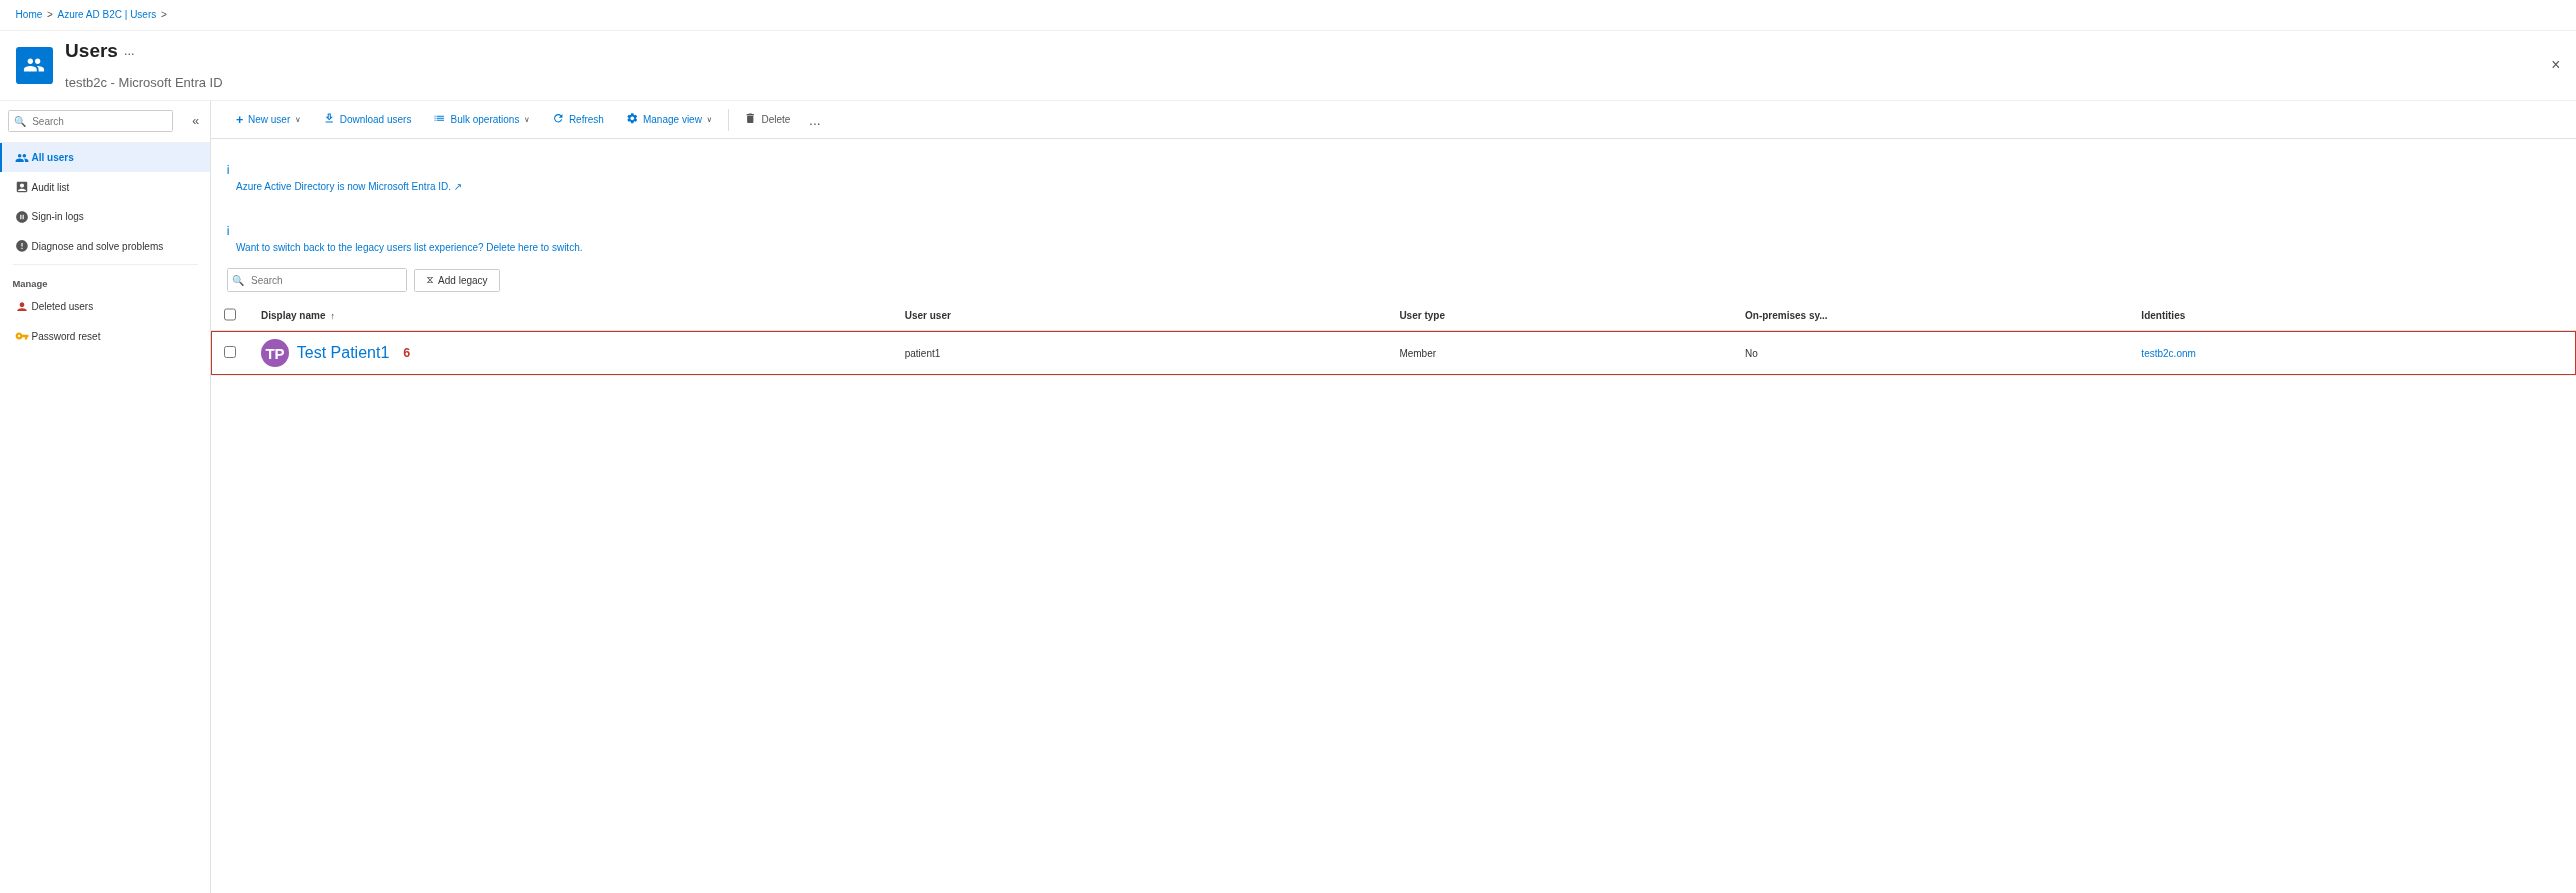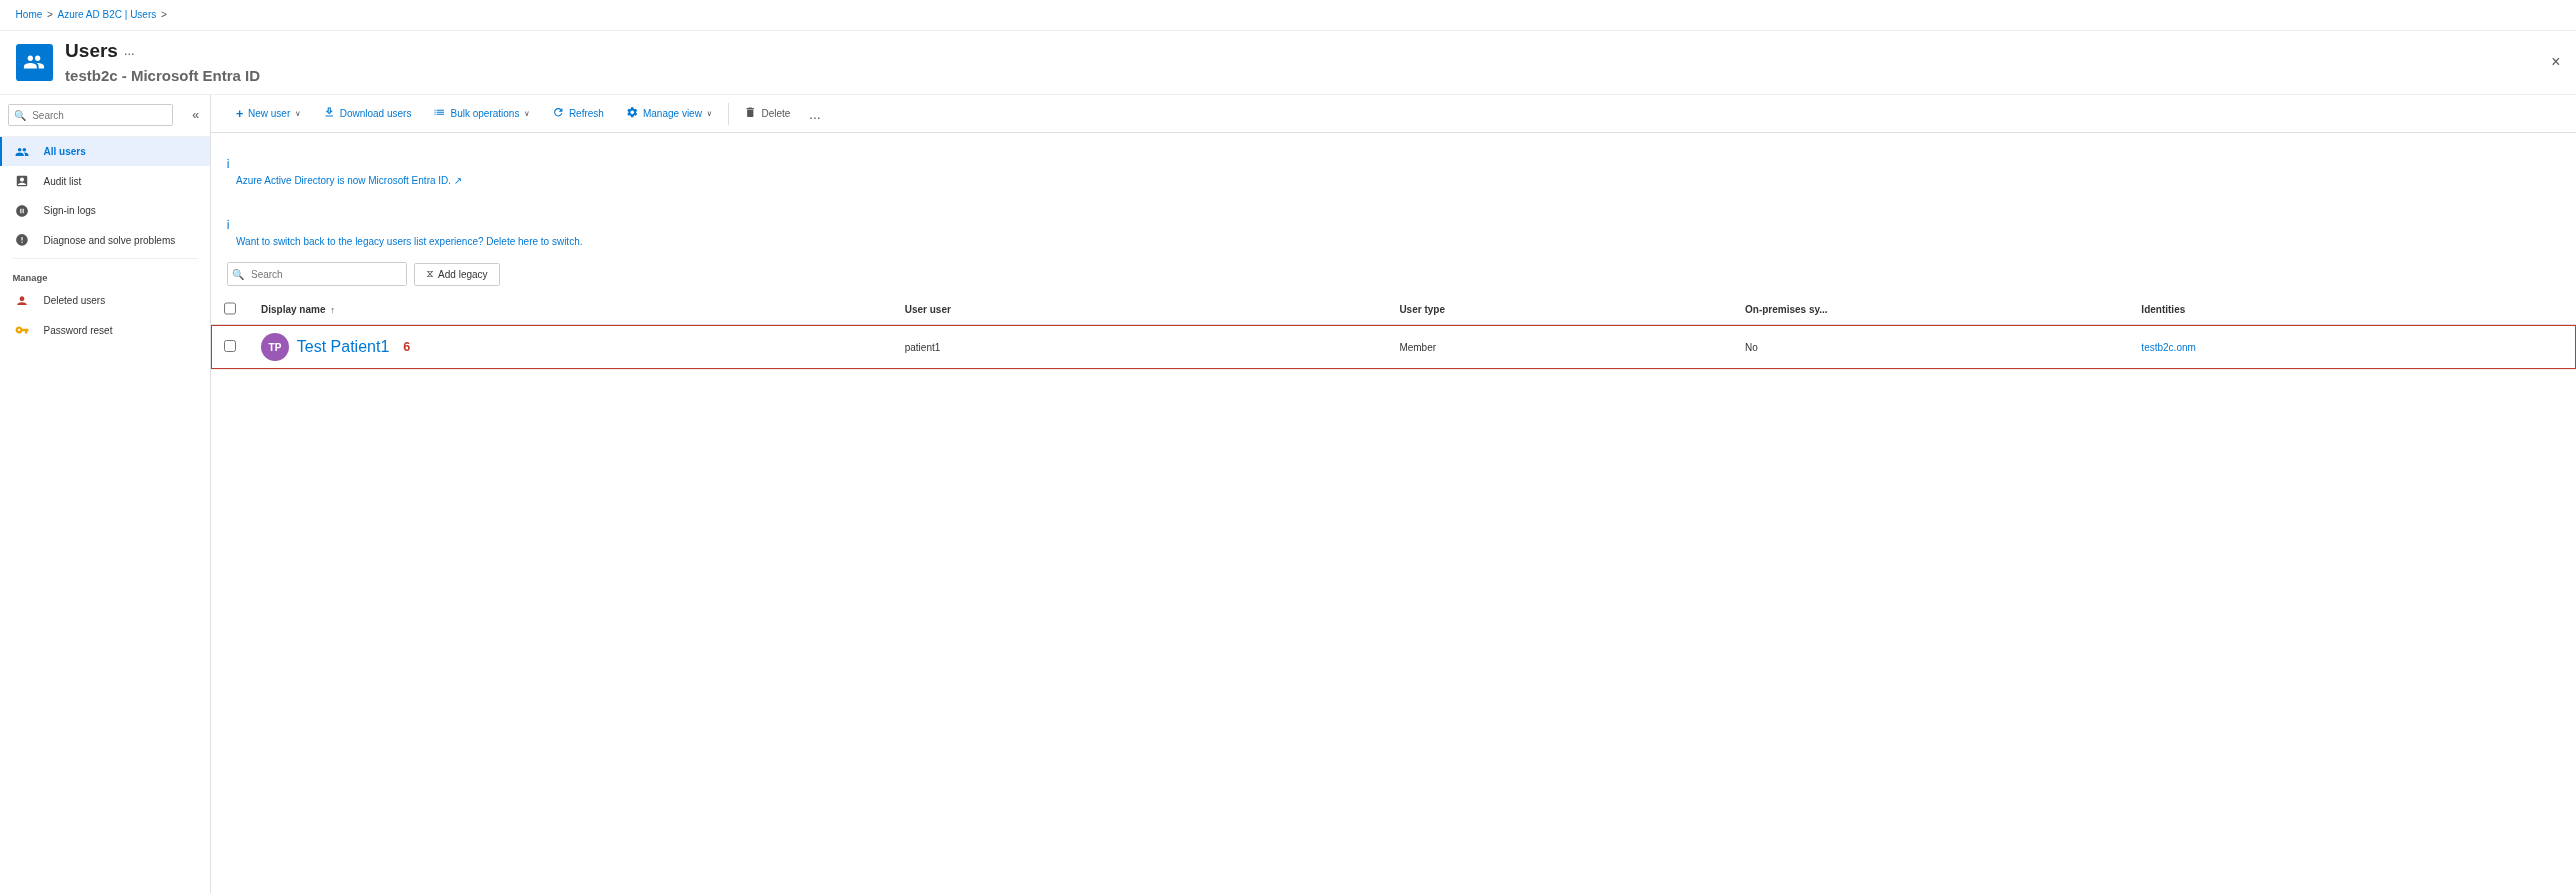--- a/index.html
+++ b/index.html
@@ -28,21 +28,21 @@
     }
     .page-header-icon {
       width: 37px; height: 37px;
       background: #0078d4;
       border-radius: 3.1px;
       display: flex; align-items: center; justify-content: center;
       flex-shrink: 0;
     }
     .page-header-icon svg { fill: white; width: 22px; height: 22px; }
     .page-header-text h1 { font-size: 19px; font-weight: 600; color: #222; display: flex; align-items: center; gap: 6.2px; }
-    .page-header-text p { font-size: 15px; color: #666; margin-top: 5px; font-weight: bold; }
+    .page-header-text p { font-size: 13px; color: #666; margin-top: 13px; }
     .close-btn {
       position: absolute; right: 15.6px; top: 50%; transform: translateY(-50%);
       background: none; border: none; font-size: 15.6px; cursor: pointer; color: #555;
     }
 
     
     .main-layout {
       display: flex;
       flex: 1;
       overflow: hidden;
@@ -80,21 +80,21 @@
     .sidebar-search-wrap .search-icon-inner {
       position: absolute;
       left: 6.2px; top: 50%; transform: translateY(-50%);
       color: #666; font-size: 10px;
     }
     .sidebar-collapse {
       background: none; border: none; cursor: pointer; color: #555; font-size: 12.5px; padding: 3.1px;
     }
     .sidebar-nav { flex: 1; overflow-y: auto; }
     .nav-item {
-      display: flex; align-items: center; gap: 15px;
+      display: flex; align-items: center; gap: 3px;
       padding: 7.8px 12.5px;
       cursor: pointer;
       font-size: 10px;
       color: #333;
       border-left: 2.3px solid transparent;
     }
     .nav-item.active {
       background: #e8f0fe;
       border-left: 2.3px solid #0078d4;
       color: #0078d4;
@@ -197,21 +197,21 @@
 
     
     .row-highlighted { outline: 1.6px solid #c0392b; outline-offset: -1.6px; }
     .row-highlighted td { background: #fff; }
 
     
     .avatar {
       width: 28px; height: 28px; border-radius: 50%;
       background: #9b59b6;
       display: flex; align-items: center; justify-content: center;
-      color: white; font-size: 10px; font-weight: 600;
+      color: white; font-size: 15px; font-weight: 600;
       flex-shrink: 0;
     }
     .display-name-cell { display: flex; align-items: center; gap: 7.8px; }
     .display-name-link { color: #0078d4; text-decoration: none; font-size: 16px; }
 
     .row-number { color: #c0392b; font-weight: 700; font-size: 12.5px; margin-left: 6.2px; }
 
     .identities-link { color: #0078d4; text-decoration: none; }
 
     

